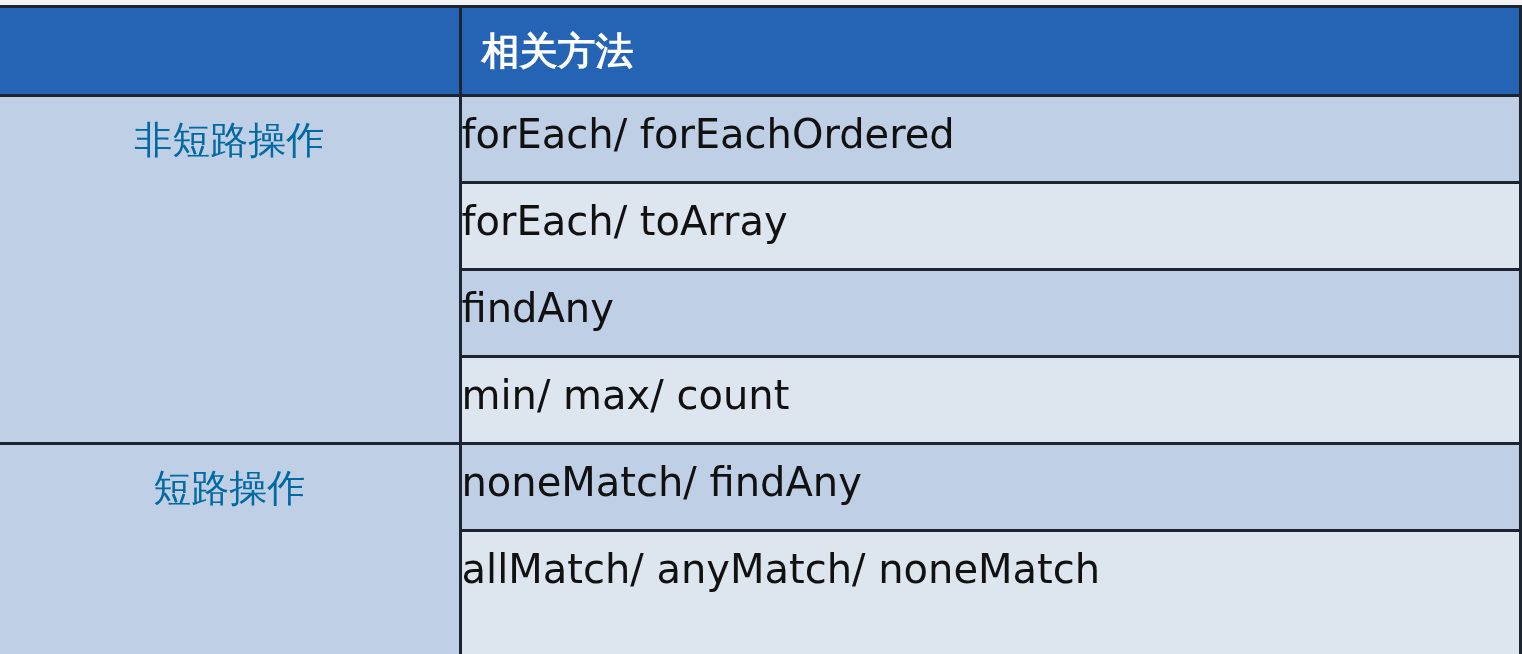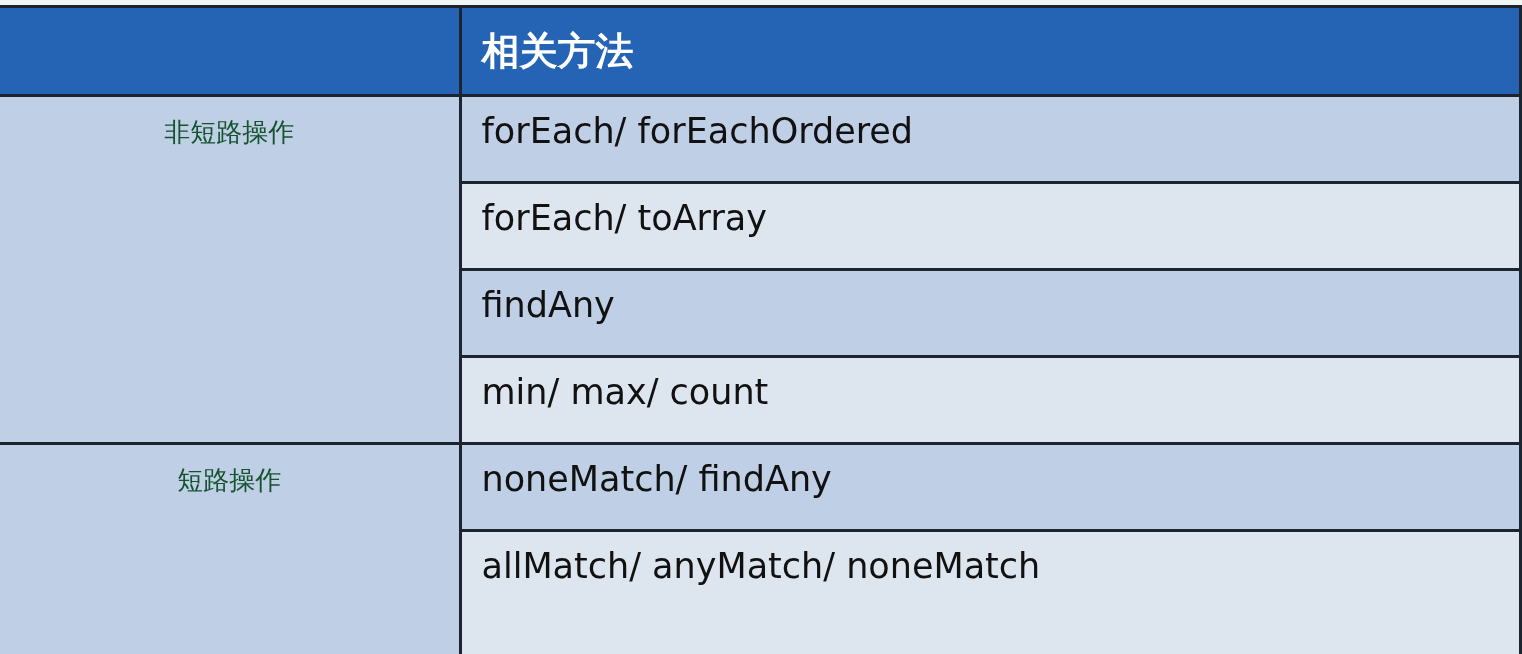--- a/index.html
+++ b/index.html
@@ -38,29 +38,28 @@
       font-size: 38px;
       font-weight: bold;
       padding-left: 20px;
       vertical-align: middle;
     }
     th.blank { padding: 0; border-left: none; }
     td.cat {
       background: #bfcfe5;
       vertical-align: top;
       text-align: center;
-      font-size: 26px;
-      color: #14532d;
+      font-size: 38px;
+      color: #0369a1;
       padding-top: 18px;
       border-left: none;
     }
     td.m {
-      font-size: 35px;
+      font-size: 40px;
       color: #111111;
-      padding-left: 20px;
       vertical-align: top;
       padding-top: 14px;
       white-space: nowrap;
     }
     td.m.dark { background: #bfcfe5; }
     td.m.light { background: #dde5ee; }
     tr.r-std td.m { height: 87px; }
     tr.r-last td.m { height: 130px; }
   </style>
 </head>

